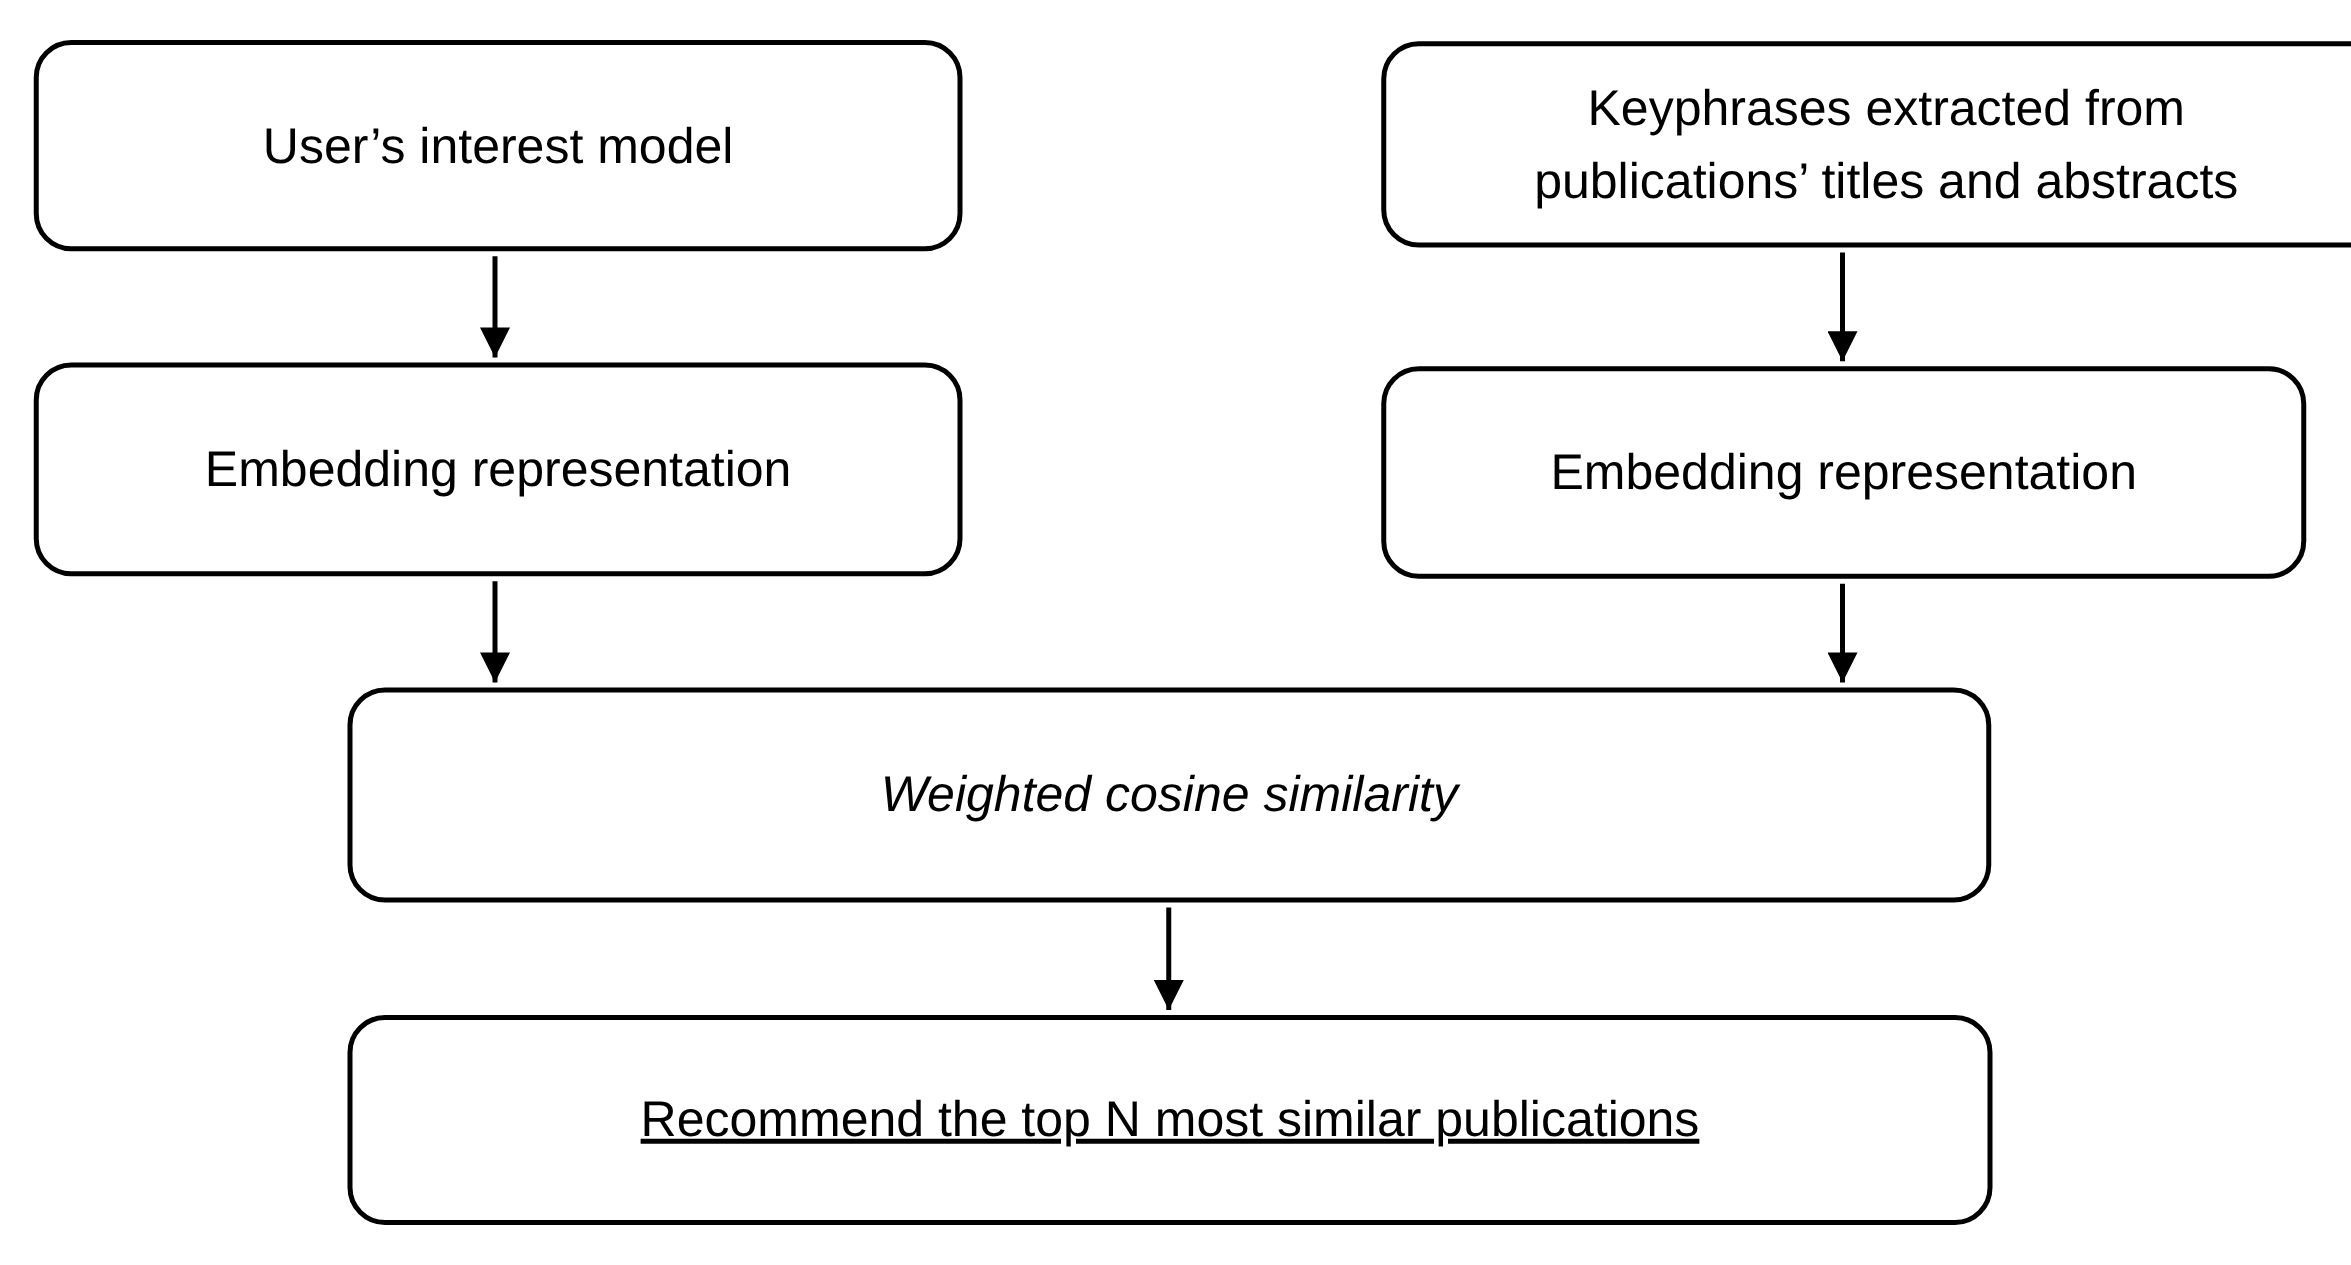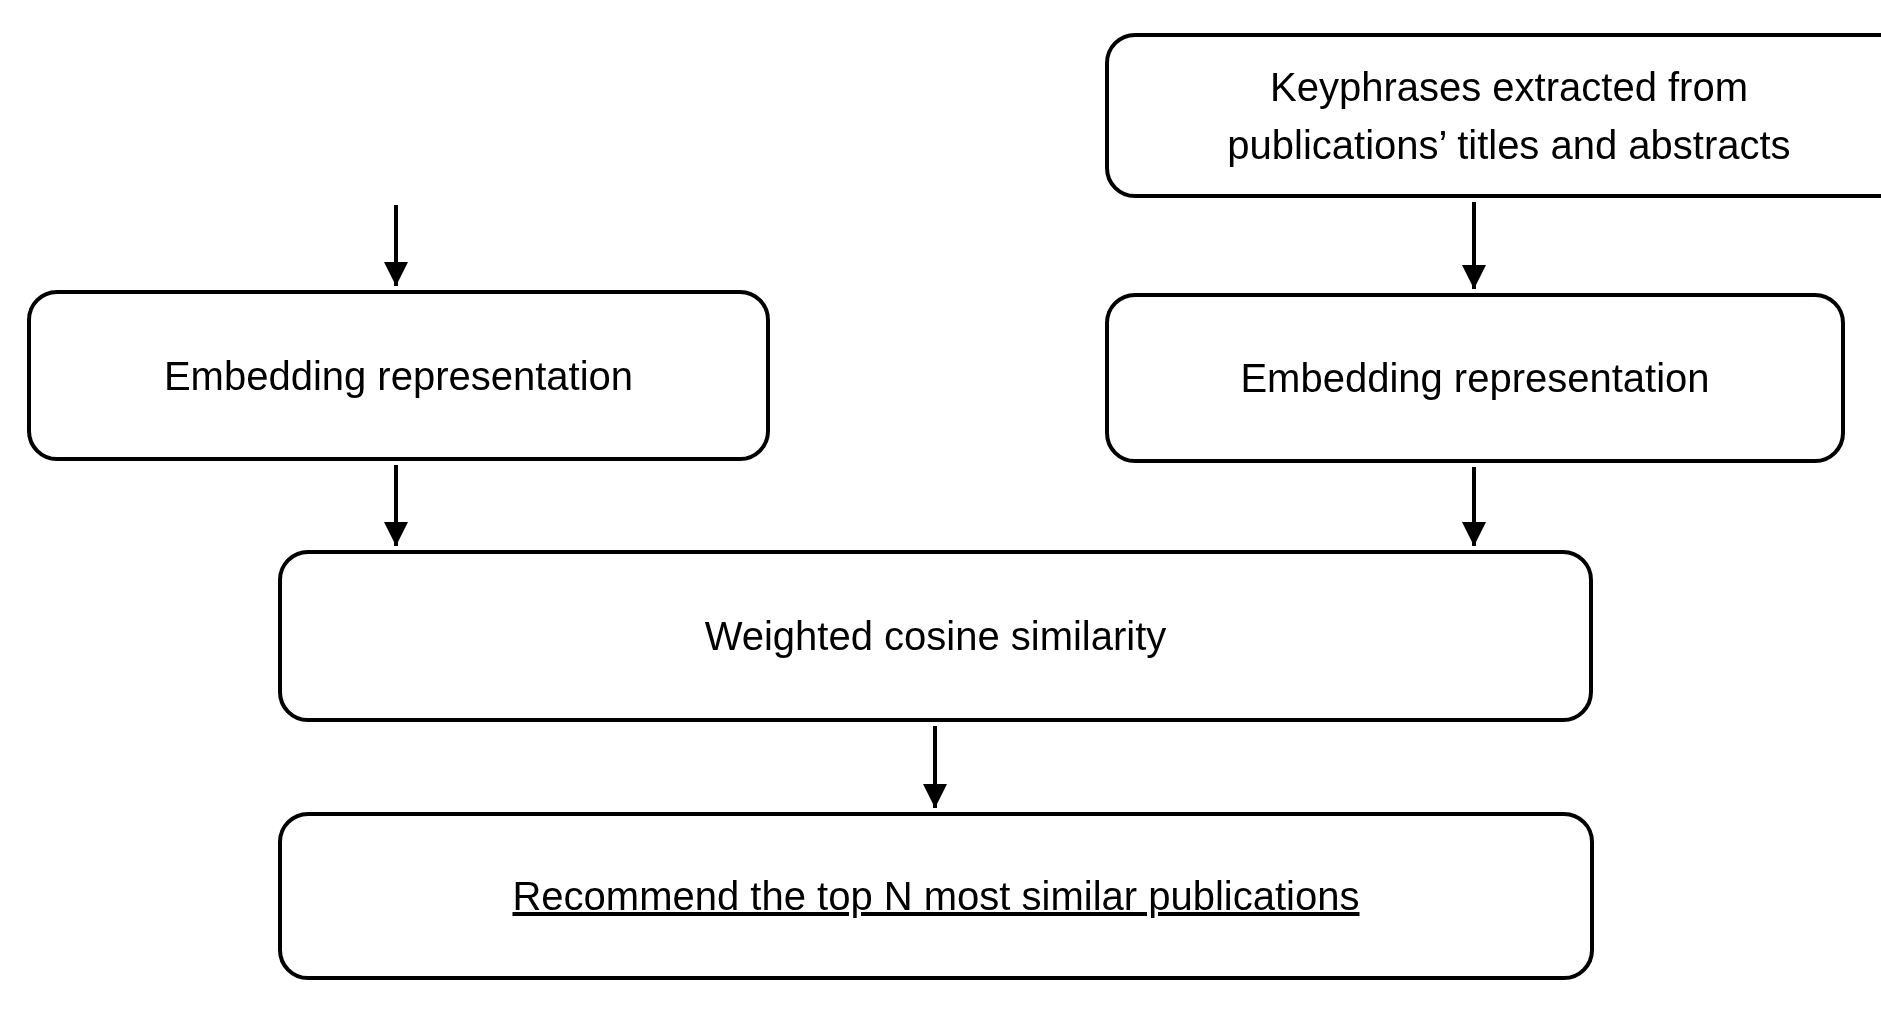--- a/index.html
+++ b/index.html
@@ -35,40 +35,43 @@
   }
   
   .node-a { left: 27px;   top: 32px;  width: 743px;  height: 169px; }
   
   .node-b { left: 1105px; top: 33px;  width: 808px;  height: 165px; }
   .node-b .node-label { max-width: 680px; }
   
   .node-c { left: 27px;   top: 290px; width: 743px;  height: 171px; }
   .node-d { left: 1105px; top: 293px; width: 740px;  height: 170px; }
   
-  .node-e { left: 278px;  top: 550px; width: 1315px; height: 172px; }
+  .node-e { left: 278px;  top: 550px; width: 1315px; height: 172px; font-style: italic; }
   
   .node-f { left: 278px;  top: 812px; width: 1316px; height: 168px; text-decoration: underline; }
 
   .edges {
     position: absolute;
     left: 0;
     top: 0;
     pointer-events: none;
   }
   .edges line {
     stroke: #000000;
     stroke-width: 4;
   }
 </style>
 </head>
 <body>
 
 <div class="canvas">
 
+  <div class="node node-a">
+    <span class="node-label">User’s interest model</span>
+  </div>
 
   <div class="node node-b">
     <span class="node-label">Keyphrases extracted from publications’ titles and abstracts</span>
   </div>
 
   <div class="node node-c">
     <span class="node-label">Embedding representation</span>
   </div>
 
   <div class="node node-d">

